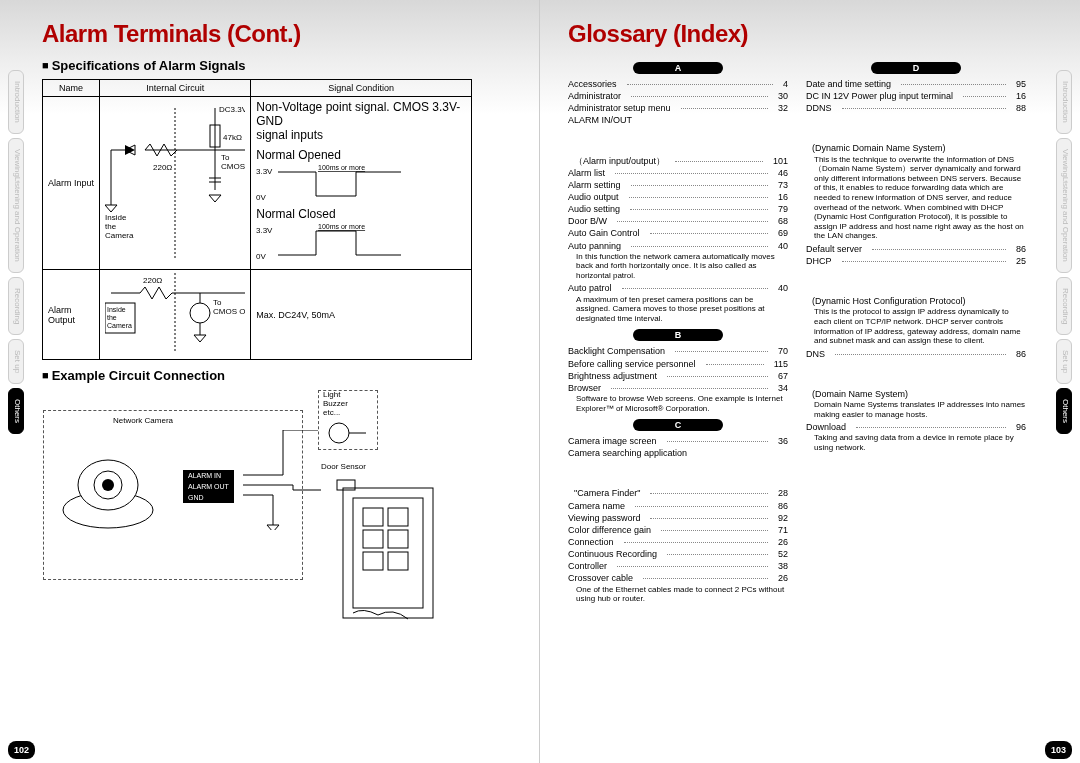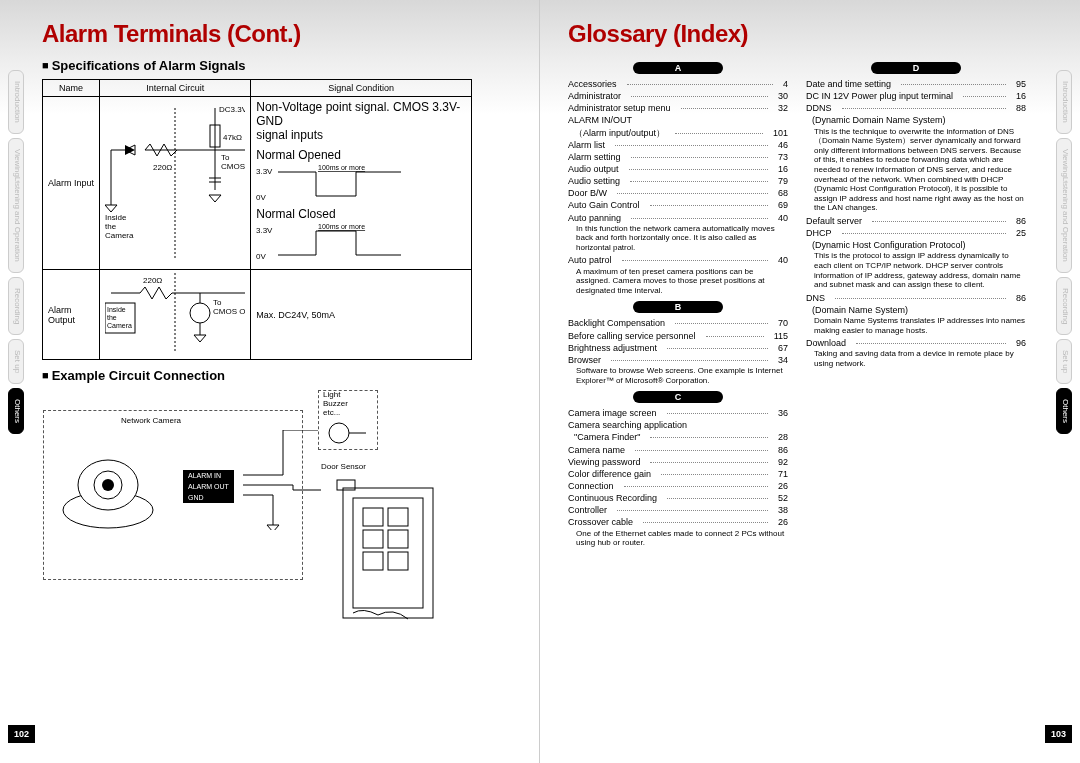--- a/index.html
+++ b/index.html
@@ -9,21 +9,21 @@
 .page.left { border-right:1px solid #ccc; padding-left:42px; }
 .page.right { padding-right:42px; }
 h1 { font-family: Arial, sans-serif; color:#b00000; font-size:24px; font-weight:bold; margin-bottom:10px; letter-spacing:-0.5px;}
 h2 { font-size:13px; font-weight:bold; margin:8px 0 6px; }
 h2:before { content:"■ "; font-size:11px; vertical-align:1px;}
 .tab-col { position:absolute; top:70px; width:16px; display:flex; flex-direction:column; gap:4px; }
 .page.left .tab-col { left:8px; }
 .page.right .tab-col { right:8px; }
 .tab { background:#f0f0f0; border:1px solid #ccc; border-radius:6px; padding:10px 1px; font-size:8px; color:#bbb; writing-mode:vertical-rl; text-align:center; }
 .tab.active { background:#000; color:#fff; border-color:#000; }
-.pageno { position:absolute; bottom:20px; background:#000; color:#fff; font-size:9px; font-weight:bold; padding:4px 6px; border-radius:0; }
+.pageno { position:absolute; bottom:4px; background:#000; color:#fff; font-size:9px; font-weight:bold; padding:4px 6px; border-radius:8px; }
 .page.left .pageno { left:8px; }
 .page.right .pageno { right:8px; }
 
 
 .spec { border:1.5px solid #000; border-collapse:collapse; width:430px; font-size:9px; }
 .spec th, .spec td { border:1px solid #000; padding:3px 5px; vertical-align:top; }
 .spec th { font-weight:normal; text-align:center; }
 .row-in td { height:170px; }
 .row-out td { height:90px; }
 .diagram-box { font-size:8px; color:#333; line-height:1.2; }
@@ -36,21 +36,21 @@
 
 
 .gloss-cols { display:flex; gap:18px; font-size:9px; }
 .gloss-col { width:220px; }
 .pill { background:#000; color:#fff; border-radius:10px; font-weight:bold; text-align:center; padding:1px 0; width:90px; margin:4px auto 4px;}
 .gitem { display:flex; justify-content:space-between; align-items:baseline; gap:8px; line-height:1.35;}
 .gterm { white-space:nowrap; }
 .dots { flex:1; border-bottom:1px dotted #888; margin:0 2px; position:relative; top:-2px;}
 .gpage { white-space:nowrap; }
 .gnote { font-size:8px; padding:0 0 2px 8px; line-height:1.2; }
-.sub { padding-left:6px; }
+.sub { padding-left:6px;margin-top:28px; }
 
 
 svg { display:block; }
 </style>
 </head>
 <body>
 
 <div class="spread">
 
   <div class="page left">
@@ -144,21 +144,21 @@
           </svg>
         </td>
         <td style="vertical-align:middle">Max. DC24V, 50mA</td>
       </tr>
     </tbody>
       </table>
 
     <h2>Example Circuit Connection</h2>
     <div class="sketch">
       <div class="dashed" style="left:0;top:20px;width:260px;height:170px;"></div>
-      <div class="box-label" style="left:78px;top:26px;">Network Camera</div>
+      <div class="box-label" style="left:70px;top:26px;">Network Camera</div>
 
       <svg style="position:absolute;left:10px;top:50px" width="110" height="100">
         <ellipse cx="55" cy="70" rx="45" ry="18" fill="none" stroke="#000"></ellipse>
         <ellipse cx="55" cy="45" rx="30" ry="25" fill="#fff" stroke="#000"></ellipse>
         <circle cx="55" cy="45" r="14" fill="none" stroke="#000"></circle>
           <circle cx="55" cy="45" r="6" fill="#000"></circle>
       </svg>
 
       <div style="position:absolute;left:140px;top:80px;">
         <div style="border:1px solid #000;background:#000;color:#fff;font-size:7px;padding:1px 4px;">ALARM IN</div>

